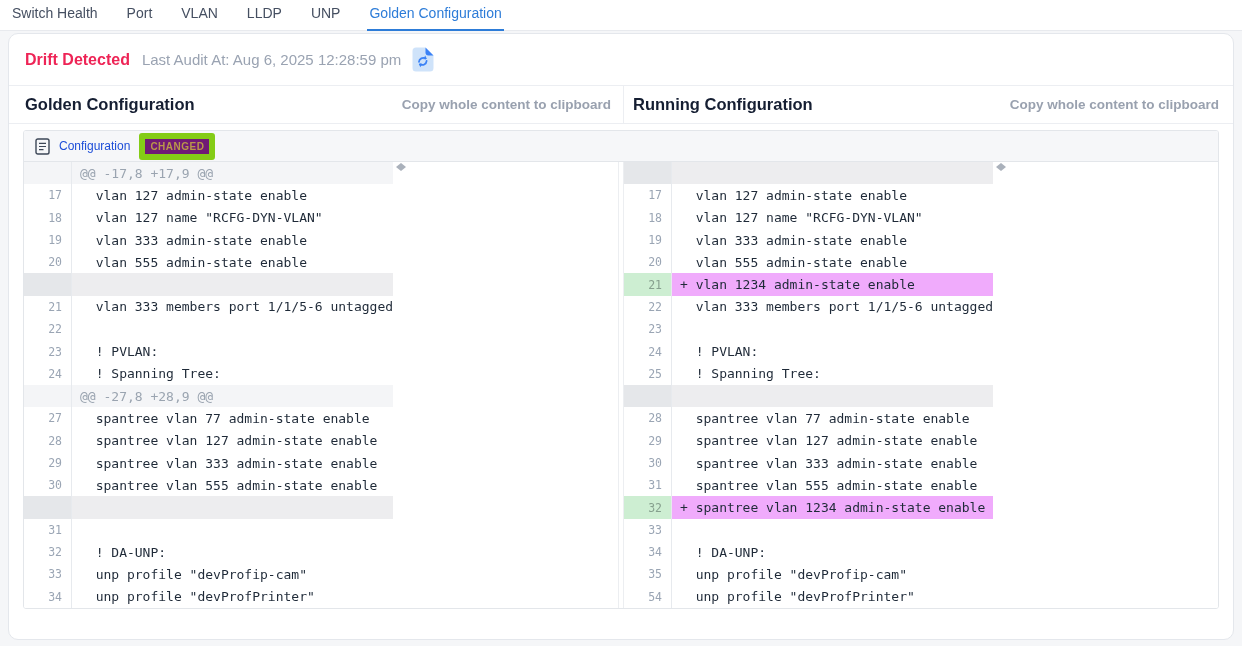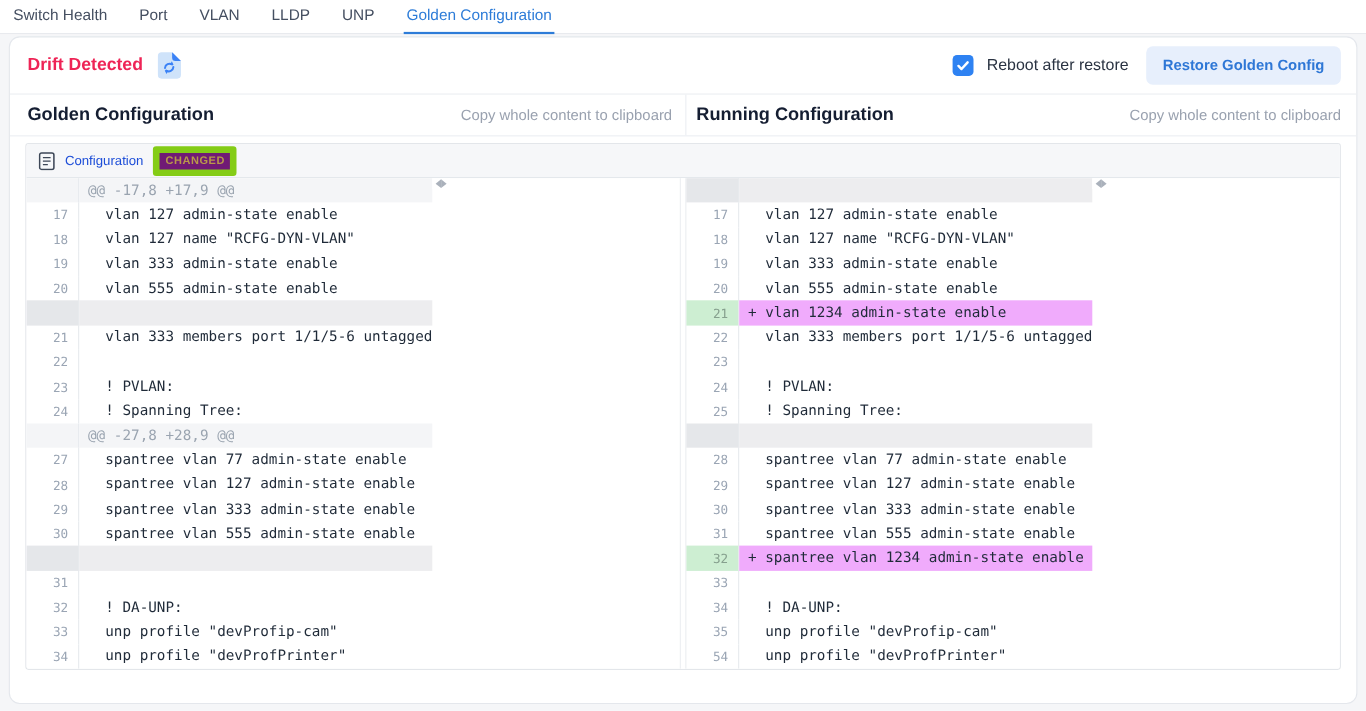--- a/index.html
+++ b/index.html
@@ -22,21 +22,21 @@
   .checkbox { width:19px; height:19px; background:#2e82f2; border-radius:4px; display:inline-flex; align-items:center; justify-content:center; cursor:pointer; }
   .reboot-label { font-size:14.5px; color:#2a3342; margin-right:4px; }
   .restore-btn { background:#e7effc; color:#2e77d6; font-weight:bold; font-size:13.5px; border:none; border-radius:6px; padding:10px 15px; cursor:pointer; font-family:"Liberation Sans", sans-serif; }
 
   
   .col-headers { height:38px; display:flex; border-bottom:1px solid #eceef2; }
   .col-half { flex:1 1 0; display:flex; align-items:center; }
   .col-half.left { padding:0 12px 0 16px; }
   .col-half.right { padding:0 14px 0 9px; border-left:1px solid #eceef2;text-align:right; }
   .col-title { font-size:16.5px; font-weight:bold; color:#151e32; white-space:nowrap; }
-  .copy-link { margin-left:auto; font-size:13.5px; font-weight:400; color:#99a1af; cursor:pointer; white-space:nowrap; }
+  .copy-link { margin-left:auto; font-size:13.5px; font-weight:700; color:#99a1af; cursor:pointer; white-space:nowrap; }
 
   
   .diff-container { margin:6px 14px 0; border:1px solid #e3e6ea; border-radius:3px; overflow:hidden; }
   .section-bar { height:31px; background:#f6f7f9; border-bottom:1px solid #e3e6ea; display:flex; align-items:center; gap:9px; padding-left:11px; }
   .section-title { font-size:12px; color:#1d4ed8;text-align:right; }
   .badge { border:6px solid #84cc16; color:#b9984a; background:#701a75; font-size:10px; letter-spacing:.5px; padding:2px 5px; border-radius:3px; font-weight:600; }
 
   .diff-body { display:flex; background:#ffffff; }
   .pane { flex:1 1 0; min-width:0; display:flex; flex-direction:row; }
   .pane.left  { border-right:1px solid #eceef1; }
@@ -70,39 +70,31 @@
       <div class="tab">LLDP</div>
       <div class="tab">UNP</div>
       <div class="tab active">Golden Configuration</div>
     </div>
 </nav>
 
 <div class="card">
 
   <div class="drift-row">
     <span class="drift-status">Drift Detected</span>
+    <span class="audit-text">Last Audit At: Aug 6, 2025 12:28:59 pm</span>
     <span class="sync-btn">
       <svg width="22" height="25" viewBox="0 0 22 25">
         <path d="M4 0.5 h9.5 L21.5 8.5 v12.5 a3.5 3.5 0 0 1 -3.5 3.5 h-14 a3.5 3.5 0 0 1 -3.5 -3.5 v-17 a3.5 3.5 0 0 1 3.5 -3.5 z" fill="#cfe3fa"></path>
         <path d="M13.5 0.5 l8 8 h-5 a3 3 0 0 1 -3 -3 z" fill="#3b82f6"></path>
         <path d="M7 14.8 a4.2 4.2 0 0 1 6.5 -3.2" fill="none" stroke="#3b82f6" stroke-width="1.8" stroke-linecap="round"></path>
         <path d="M13.2 8.6 l1.6 3.2 l-3.4 0.4 z" fill="#3b82f6"></path>
         <path d="M14.6 14 a4.2 4.2 0 0 1 -6.5 3.2" fill="none" stroke="#3b82f6" stroke-width="1.8" stroke-linecap="round"></path>
         <path d="M8.4 20.2 l-1.6 -3.2 l3.4 -0.4 z" fill="#3b82f6"></path>
       </svg>
     </span>
-    <div class="drift-right">
-      <span class="checkbox">
-        <svg width="13" height="13" viewBox="0 0 14 14">
-            <path d="M2.5 7.5 l3 3 l6 -6.5" fill="none" stroke="#ffffff" stroke-width="2.4" stroke-linecap="round" stroke-linejoin="round"></path>
-          </svg>
-      </span>
-      <span class="reboot-label">Reboot after restore</span>
-      <button class="restore-btn">Restore Golden Config</button>
-    </div>
   </div>
 
   <div class="col-headers">
     <div class="col-half left">
       <span class="col-title">Golden Configuration</span>
       <span class="copy-link">Copy whole content to clipboard</span>
     </div>
     <div class="col-half right">
       <span class="col-title">Running Configuration</span>
       <span class="copy-link">Copy whole content to clipboard</span>

